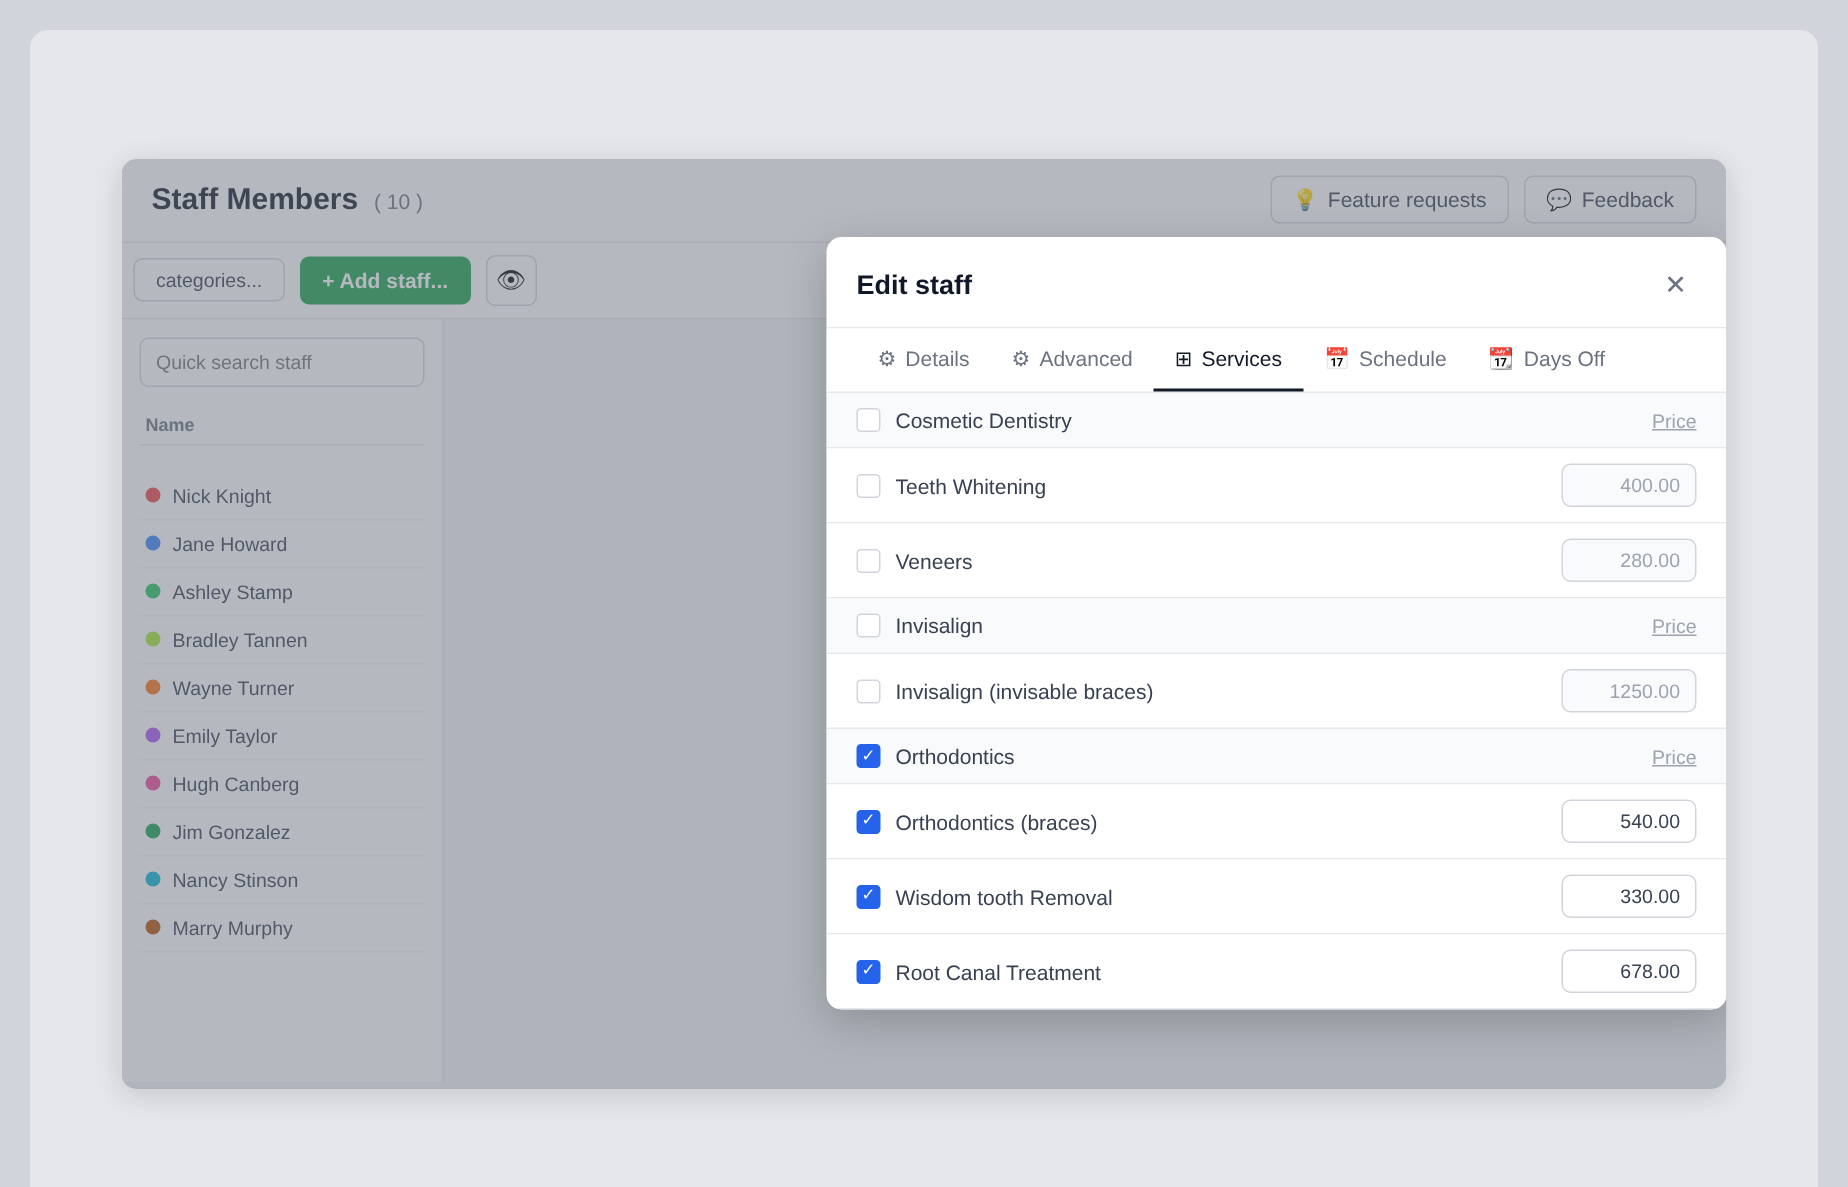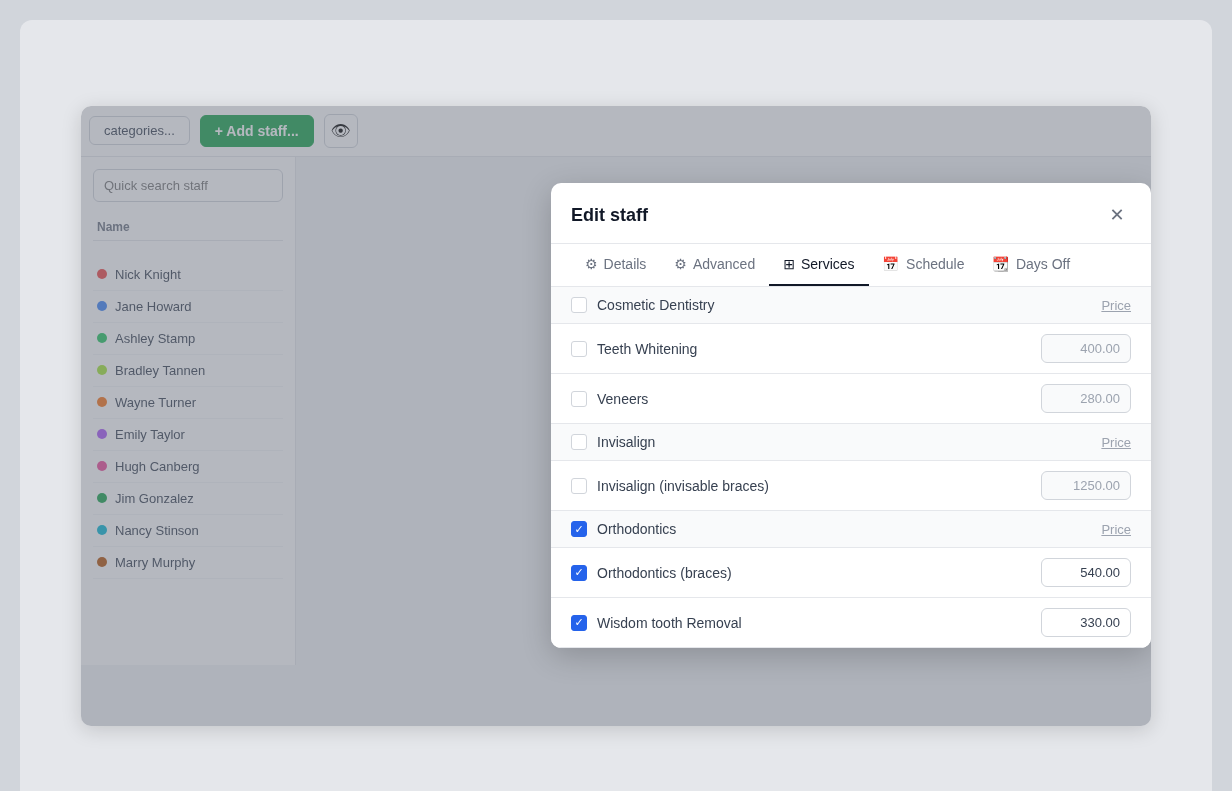--- a/index.html
+++ b/index.html
@@ -299,20 +299,36 @@
       font-size: 11px;
       line-height: 1;
     }
   </style>
 </head>
 <body>
 
 <div class="outer-wrapper">
   <div class="app-panel">
 
+    <div class="top-bar">
+      <div>
+        <span style="font-size:20px;font-weight:700;color:#111827;">Staff Members</span>
+        <span style="font-size:14px;color:#6b7280;margin-left:6px;">( 10 )</span>
+      </div>
+      <div class="top-bar-right">
+        <button class="top-btn">
+          <span>💡</span>
+          <span>Feature requests</span>
+        </button>
+        <button class="top-btn">
+          <span>💬</span>
+          <span>Feedback</span>
+        </button>
+      </div>
+    </div>
 
     <div class="toolbar-row">
       <button class="categories-btn">
         <span>categories...</span>
       </button>
       <button class="top-btn green">
         <span>+ Add staff...</span>
       </button>
       <div class="eye-btn">
         <span>👁</span>
@@ -455,17 +471,24 @@
       </div>
       <input type="text" class="price-input" value="540.00" style="">
     </div>
             <div class="service-item">
       <div class="service-item-left">
         <div class="cb checked"></div>
         <span class="service-item-name">Wisdom tooth Removal</span>
       </div>
       <input type="text" class="price-input" value="330.00" style="">
     </div>
+            <div class="service-item">
+      <div class="service-item-left">
+        <div class="cb checked"></div>
+        <span class="service-item-name">Root Canal Treatment</span>
+      </div>
+      <input type="text" class="price-input" value="678.00" style="">
+    </div>
           </div>
       </div>
     </div>
   </div>
 </div>
 
 </body></html>

